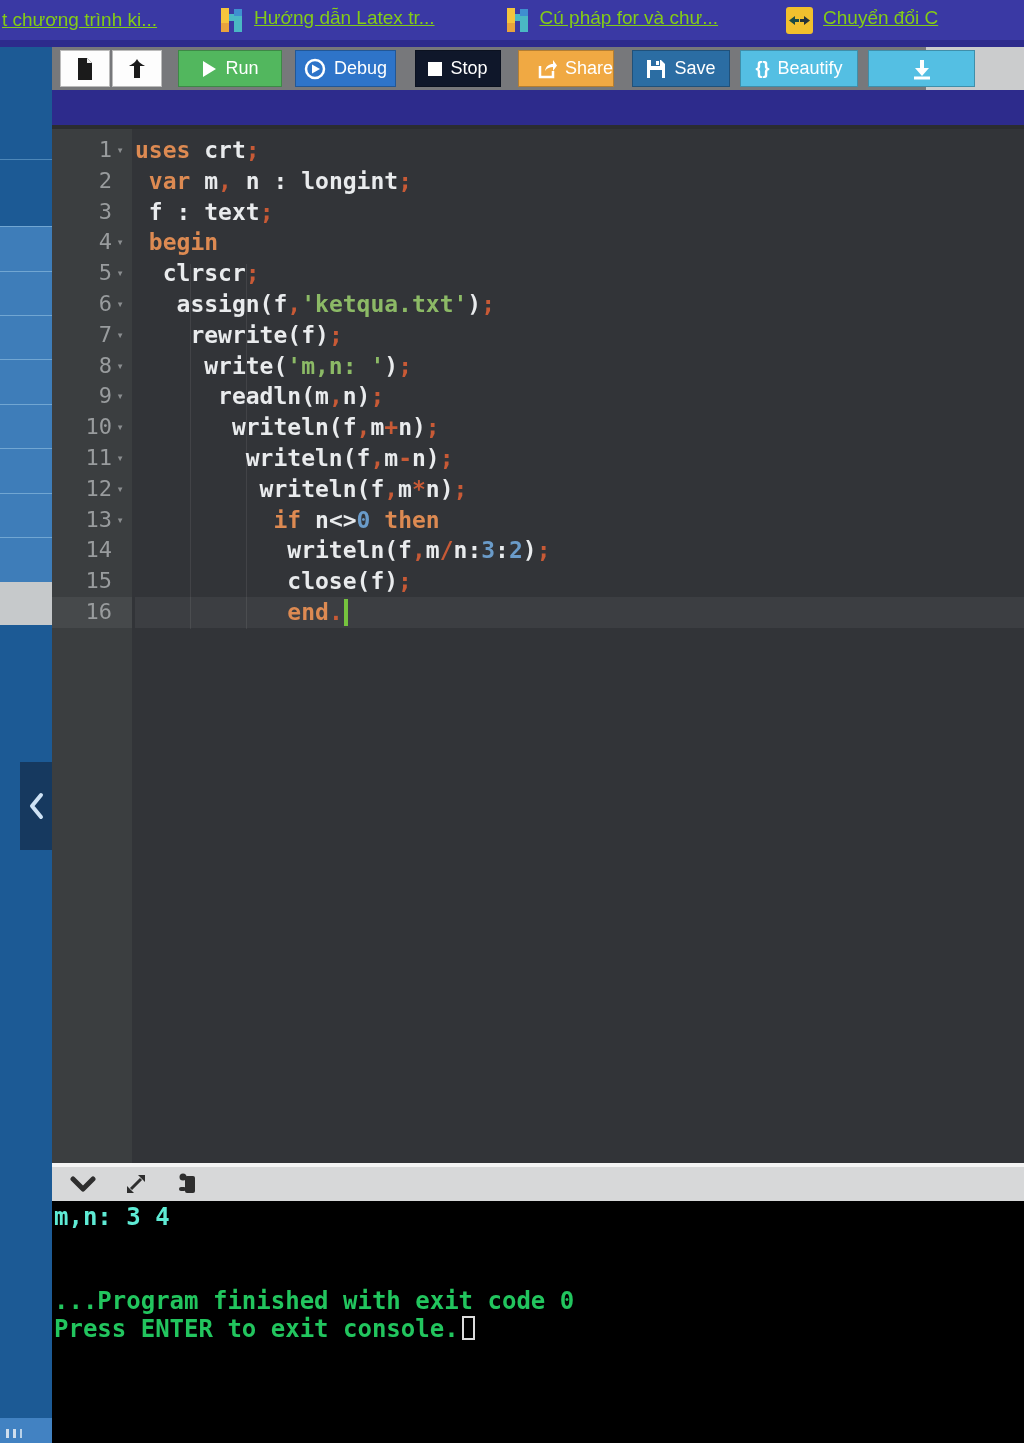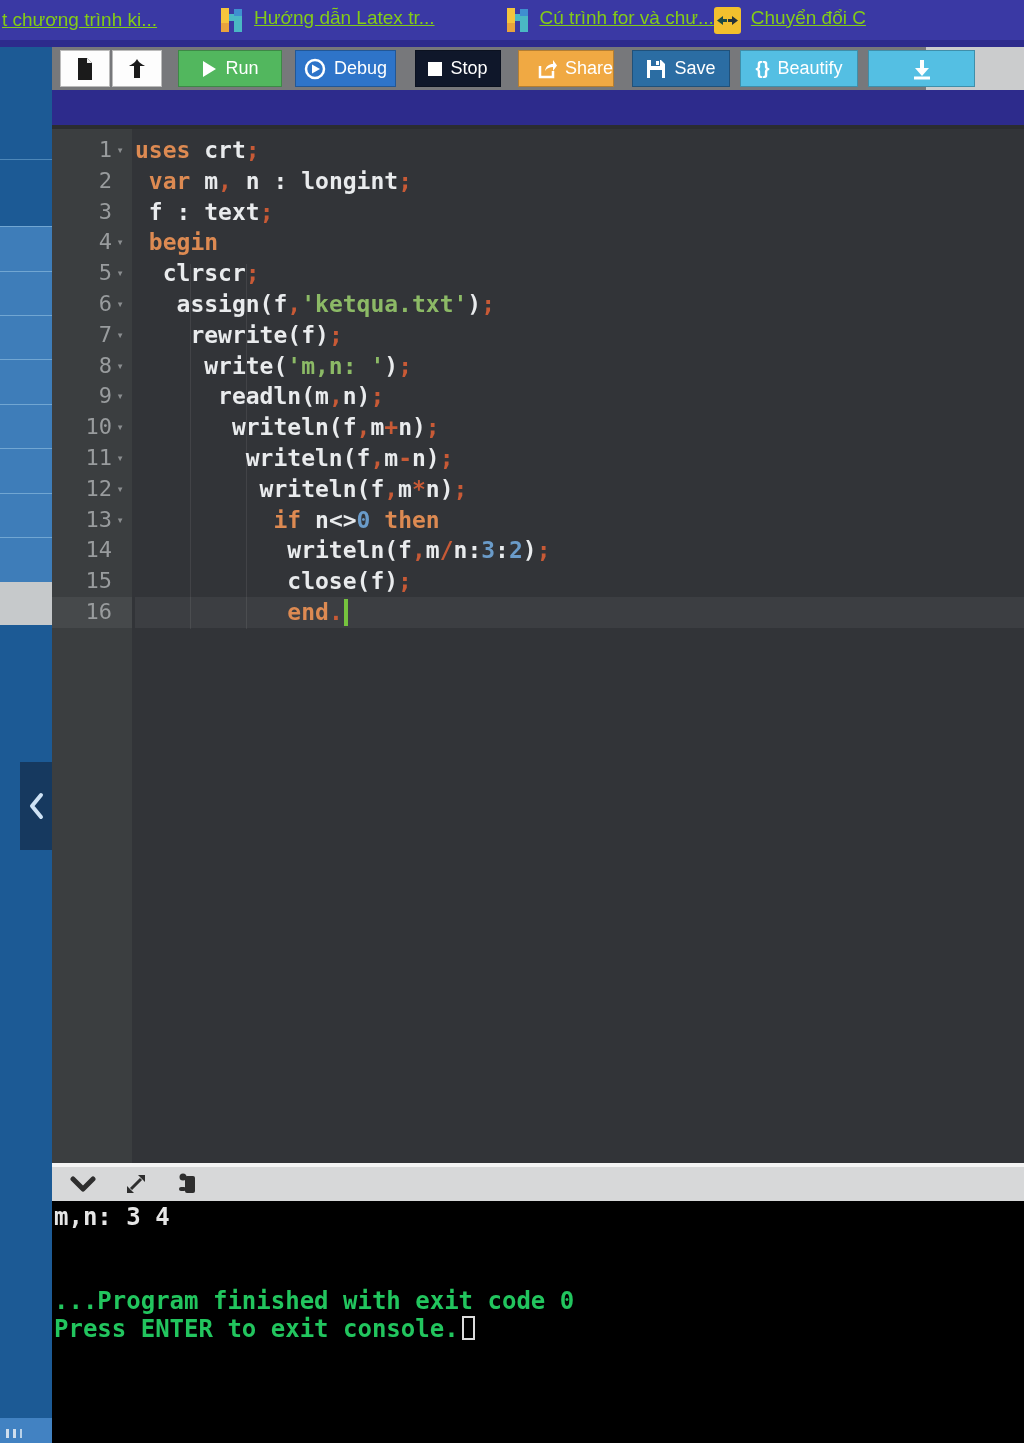--- a/index.html
+++ b/index.html
@@ -10,21 +10,21 @@
 
   
   .bookmarks-bar { left:0; top:0; width:1024px; height:40px; background:#3a39a4;
     display:flex; align-items:center; overflow:hidden; }
   .bar-shadow { left:0; top:40px; width:1024px; height:7px; background:#2d2b8c; }
   .bm { display:flex; gap:10px; color:#84cc16; font-size:19px;
         white-space:nowrap; cursor:pointer;text-decoration:underline; }
   .bm-0 { margin-left:2px; }
   .bm-1 { margin-left:62px; }
   .bm-2 { margin-left:70px; }
-  .bm-3 { }
+  .bm-3 { margin-left:68px; }
 
   
   .sidebar { left:0; top:47px; width:52px; height:1396px; background:#1c5a95; overflow:hidden; }
   .sb-seg { position:absolute; left:0; width:52px; }
   .sb-dark { background:#1c5a95; }
   .sb-light { background:#3e7db9; border-top:1px solid #71a6d2; }
   .sb-divider { border-top:1px solid #4d87b8; }
   .sb-gray { background:#c6c9cb; }
   .sb-bottom { background:#4282c2; }
   .collapse-btn { position:absolute; left:20px; top:715px; width:32px; height:88px;
@@ -84,21 +84,21 @@
   .g1 { left:138px; } .g2 { left:194px; }
 
   
   .console-bar { left:52px; top:1163px; width:972px; height:38px; background:#d7d8d9;
     border-top:4px solid #f4f4f4; display:flex; align-items:center; gap:28px; padding-left:18px; }
   .cbar-icon { cursor:pointer; display:flex; align-items:center; }
   .console { left:52px; top:1201px; width:972px; height:242px; background:#000;
     font-family:"DejaVu Sans Mono", monospace; font-size:24px; font-weight:bold;
     padding:2px 0 0 2px; }
   .console-line { height:28px; line-height:28px; white-space:pre; }
-  .cl-output { color:#e5e5e5; }
+  .cl-output { color:#5eead4; }
   .cl-status { color:#22c55e; }
   .hollow-cursor { display:inline-block; width:13px; height:24px; border:2px solid #dcdcdc;
     vertical-align:middle; margin-left:3px; transform:translateY(-2px); }
 </style>
 </head>
 <body>
 
 <div class="screen">
 
   <div class="abs bookmarks-bar">
@@ -116,21 +116,21 @@
       <span class="bm-label">Hướng dẫn Latex tr...</span>
     </div>
     <div class="bm bm-2">
       <svg width="25" height="27" viewBox="0 0 25 27">
         <rect x="2" y="1" width="8" height="19" fill="#f5c53c"></rect>
         <rect x="2" y="16" width="8" height="9" fill="#e8a33d"></rect>
         <rect x="10" y="7" width="13" height="7" fill="#4ab8c4"></rect>
         <rect x="15" y="7" width="8" height="18" fill="#4ab8c4"></rect>
         <rect x="15" y="2" width="8" height="7" fill="#3f8fd0"></rect>
       </svg>
-      <span class="bm-label">Cú trình for và chư...</span>
+      <span class="bm-label">Cú pháp for và chư...</span>
     </div>
     <div class="bm bm-3">
       <svg width="27" height="27" viewBox="0 0 27 27">
         <rect x="0" y="0" width="27" height="27" rx="3" fill="#f2c02e"></rect>
         <path d="M3 13.5 L9 9 V12 H13 V15 H9 V18 Z" fill="#1d4a43"></path>
         <path d="M24 13.5 L18 9 V12 H14 V15 H18 V18 Z" fill="#263238"></path>
       </svg>
       <span class="bm-label">Chuyển đổi C</span>
     </div>
   </div>

